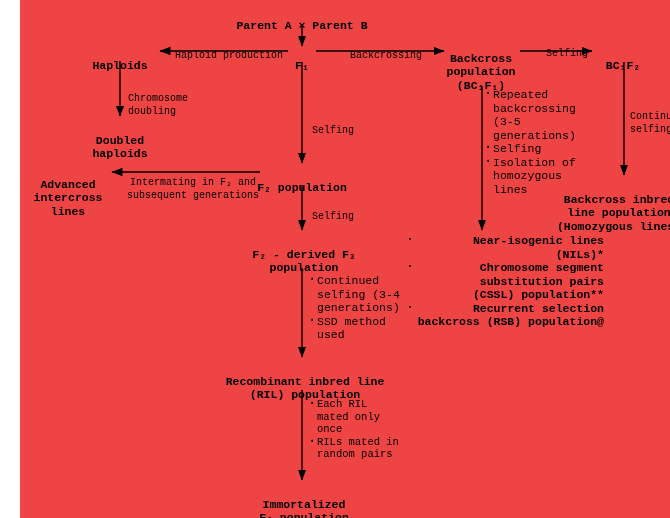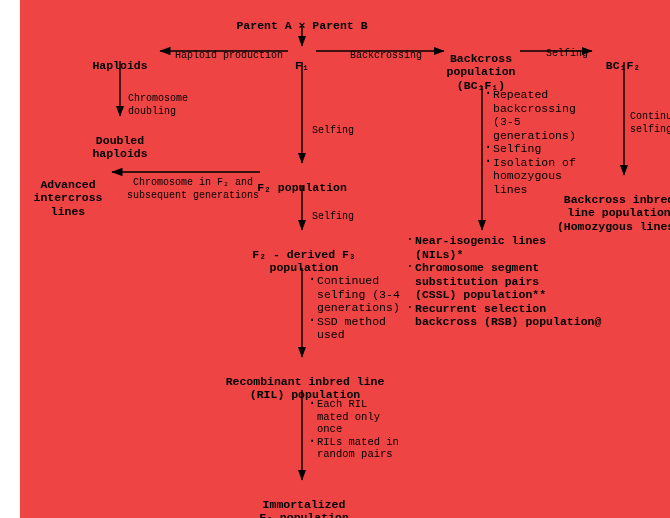--- a/index.html
+++ b/index.html
@@ -47,20 +47,21 @@
   .bullets .b::before {
     content: "\00B7";
     position: absolute;
     left: 2px;
     top: -1px;
     font-size: 14px;
     line-height: 13.5px;
   }
   .bullets.bold {
     font-weight: bold;
+    text-align: right;
   }
   .bullets.bold .b::before {
     font-size: 13px;
     font-weight: normal;
   }
   svg.arrows {
     position: absolute;
     left: 0;
     top: 0;
     width: 670px;
@@ -183,21 +184,21 @@
 
   <div class="label" style="left:292px; top:110px; width:60px;">
     <span>Selfing</span>
   </div>
 
   <div class="label" style="left:292px; top:196px; width:60px;">
     <span>Selfing</span>
   </div>
 
   <div class="label" style="left:98px; top:162px; width:150px; text-align:center;">
-    <span>Chromosome in F₂ and
+    <span>Intermating in F₂ and
 subsequent generations</span>
   </div>
 
   <div class="label" style="left:610px; top:96px; width:74px;">
     <span>Continued
 selfing</span>
   </div>
 
   <div class="bullets" style="left:462px; top:88px; width:110px;">
     <span class="b">Repeated

